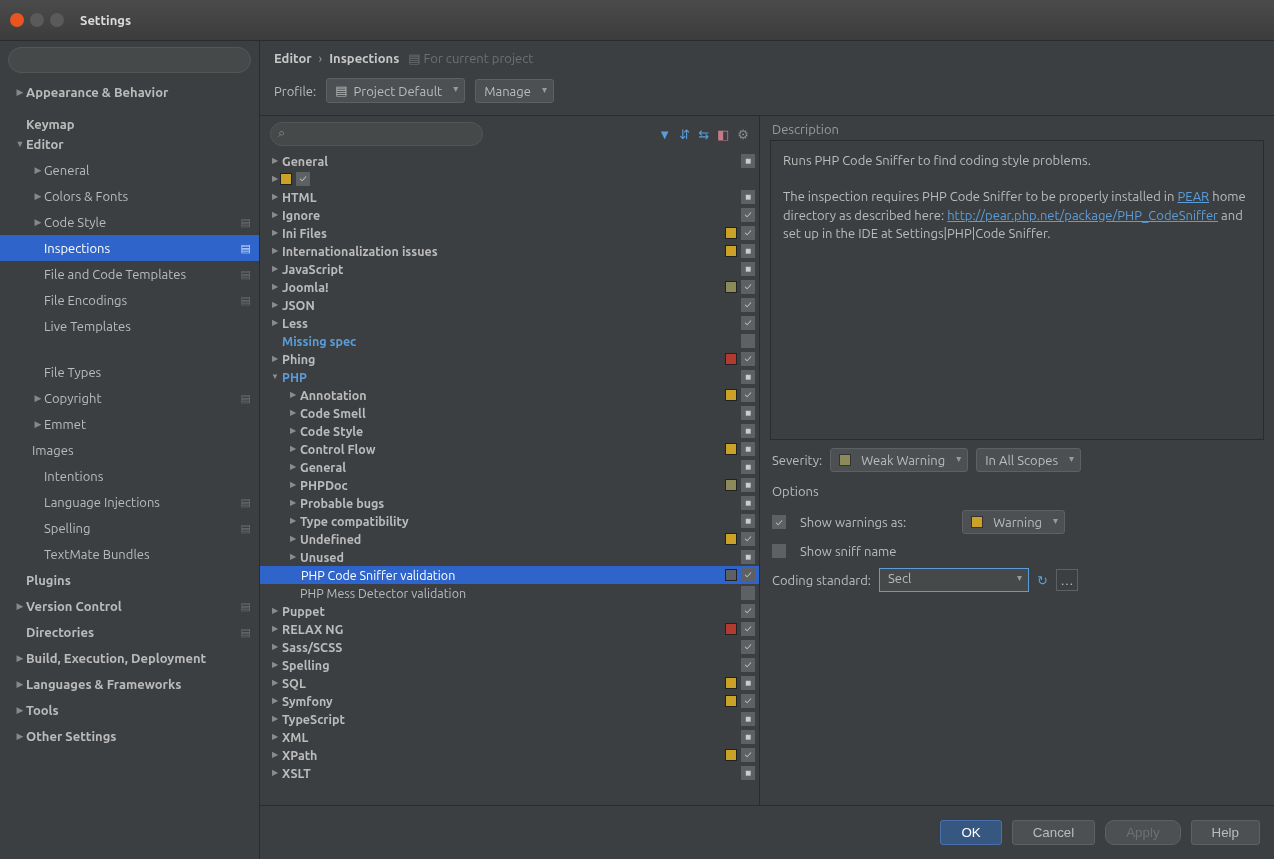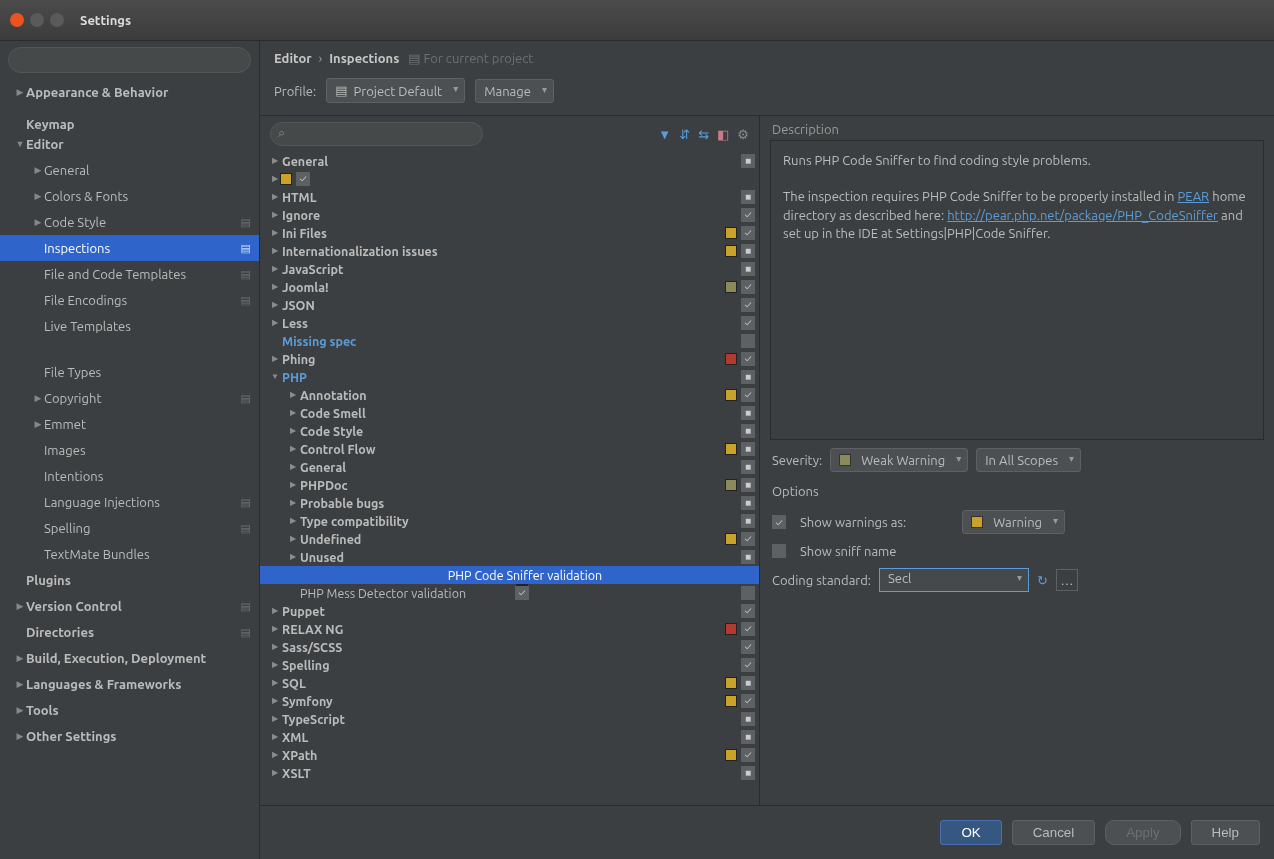--- a/index.html
+++ b/index.html
@@ -316,21 +316,21 @@
         </div>
         <div class="nav-row" style="padding-left: 32px;">
           <span class="arrow">▶</span>
           <span class="label">Copyright</span>
           <span class="badge">▤</span>
         </div>
         <div class="nav-row" style="padding-left: 32px;">
           <span class="arrow">▶</span>
           <span class="label">Emmet</span>
         </div>
-        <div class="nav-row" style="padding-left: 32px;">
+        <div class="nav-row" style="padding-left: 20px;">
           <span class="arrow"></span>
           <span class="label">Images</span>
         </div>
         <div class="nav-row" style="padding-left: 32px;">
           <span class="arrow"></span>
           <span class="label">Intentions</span>
         </div>
         <div class="nav-row" style="padding-left: 32px;">
           <span class="arrow"></span>
           <span class="label">Language Injections</span>
@@ -527,21 +527,21 @@
               <span class="arrow">▶</span>
               <span class="label bold">Undefined</span>
               <span class="swatch sw-yellow"></span>
               <span class="chk on">✓</span>
             </div>
             <div class="tree-row" style="padding-left: 28px;">
               <span class="arrow">▶</span>
               <span class="label bold">Unused</span>
               <span class="chk ind">■</span>
             </div>
-            <div class="tree-row selected" style="padding-left: 29px; flex-direction: column;">
+            <div class="tree-row selected" style="padding-left: 29px;">
               <span class="arrow"></span>
               <span class="label">PHP Code Sniffer validation</span>
               <span class="swatch sw-gray"></span>
               <span class="chk on">✓</span>
             </div>
             <div class="tree-row" style="padding-left: 28px;">
               <span class="arrow"></span>
               <span class="label">PHP Mess Detector validation</span>
               <span class="chk off">✓</span>
             </div>

